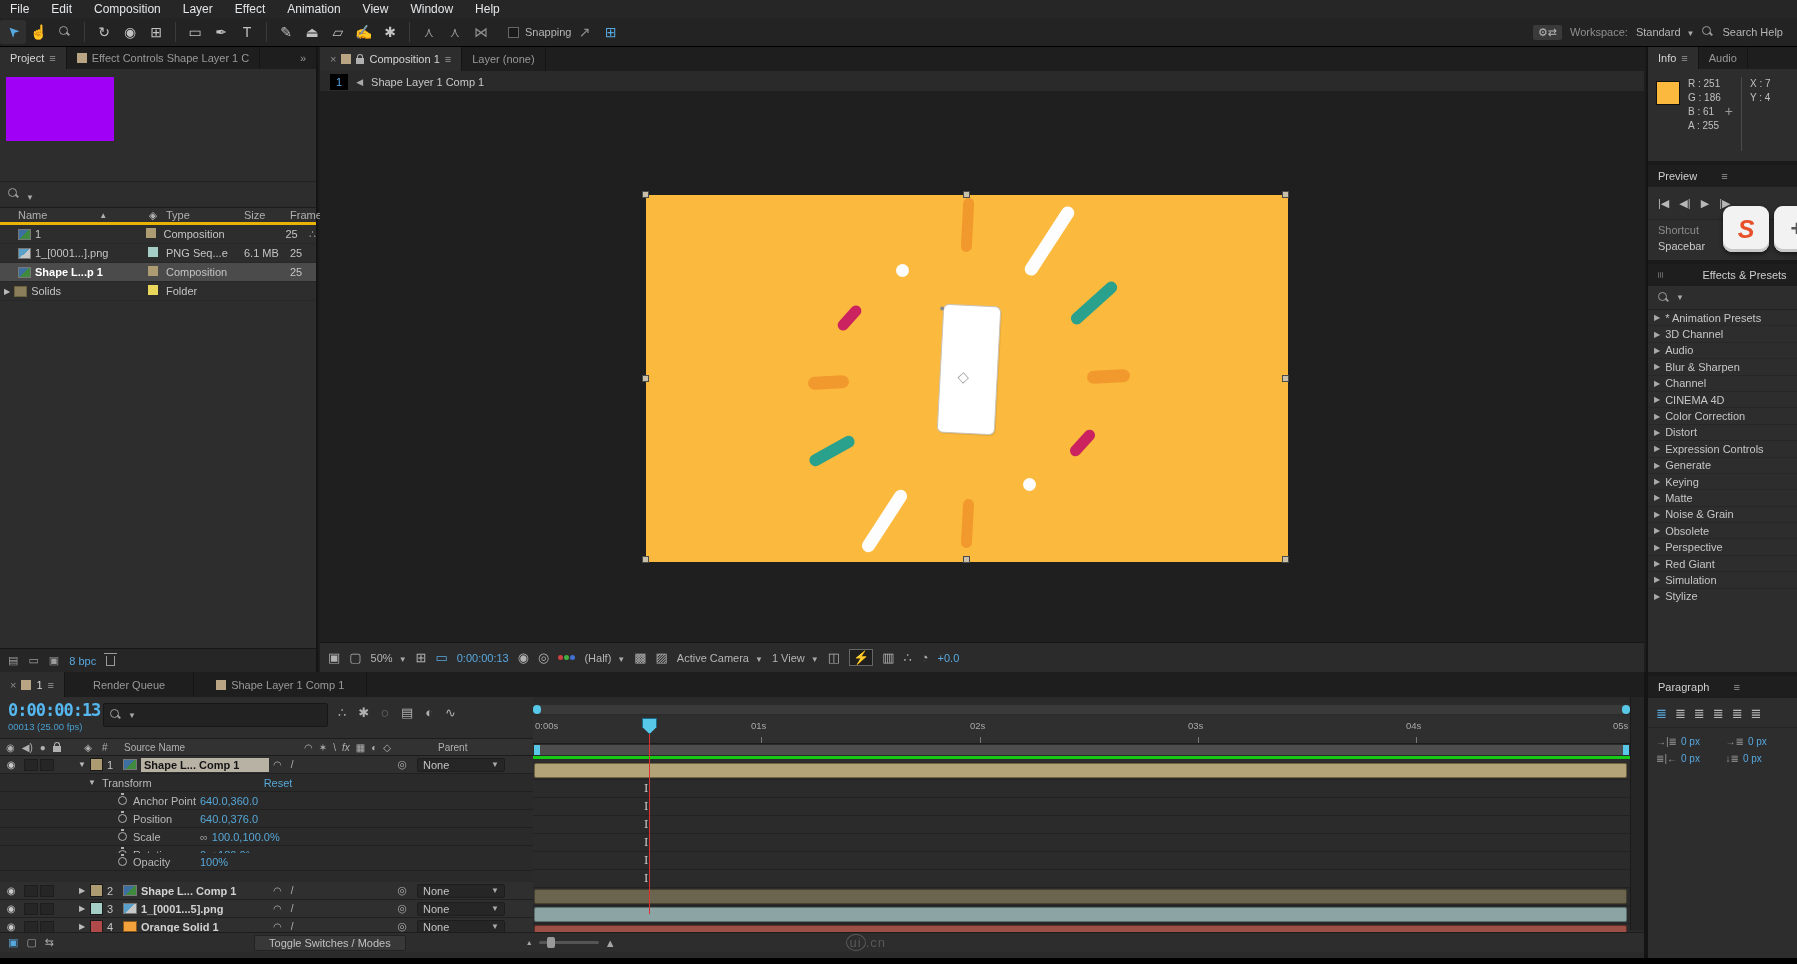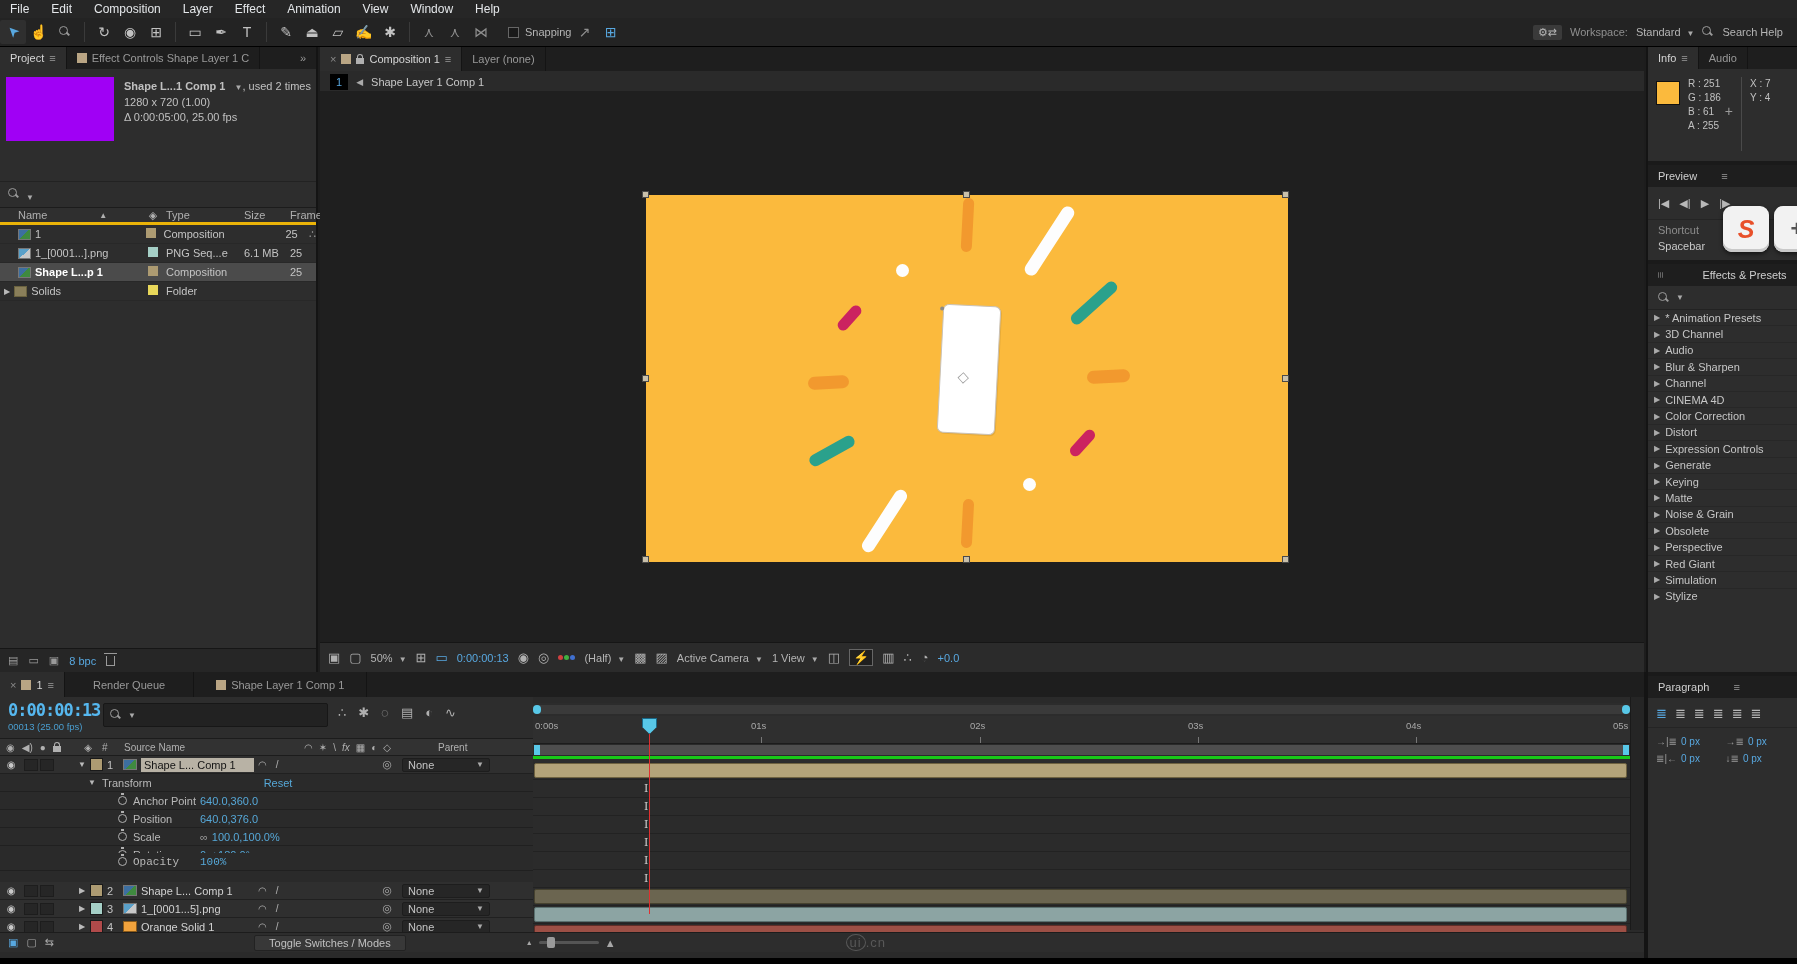--- a/index.html
+++ b/index.html
@@ -126,21 +126,21 @@
   .tl-left.prop { background:#2a2a2a; color:#b8b8b8; }
   .lay-eye { width:22px; text-align:center; font-size:10px; color:#c8c8c8; }
   .lay-boxes { width:52px; display:flex; gap:2px; padding-left:2px; }
   .lay-boxes i { width:14px; height:12px; background:#262626; border:1px solid #1d1d1d; }
   .lay-arrow { width:16px; font-size:8px; color:#bbb; text-align:center; }
   .lay-swatch { width:13px; height:13px; margin-right:4px; border:1px solid #1a1a1a; }
   .lay-num { width:16px; }
   .lay-ico { width:14px; height:11px; margin-right:4px; border:1px solid #777; background:linear-gradient(135deg,#3d6fa0 50%,#3f8a3f 50%); flex:none; }
   .lay-ico.png { background:linear-gradient(135deg,#5aa0c8 50%,#c8c8c8 50%); }
   .lay-ico.solid { background:#f2a33c; border-color:#8a5a1a; }
-  .lay-name { width:113px; white-space:nowrap; overflow:hidden; font-weight:normal; color:#d2d2d2; }
+  .lay-name { width:128px; white-space:nowrap; overflow:hidden; font-weight:bold; color:#d2d2d2; }
   .lay-name.selected { background:#b8b2a5; color:#141414; padding:1px 3px; }
   .lay-sw { width:118px; display:flex; gap:9px; color:#b0b0b0; font-size:10px; padding-left:4px; }
   .lay-pick { width:30px; text-align:center; color:#b0b0b0; }
   .lay-parent { width:88px; background:#262626; border:1px solid #1d1d1d; border-radius:2px; height:14px; display:flex; align-items:center; justify-content:space-between; padding:0 5px; color:#c4c4c4; }
   .prop-indent1 { padding-left:88px; display:flex; align-items:center; gap:6px; }
   .prop-indent2 { padding-left:118px; display:flex; align-items:center; gap:6px; width:200px; }
   .prop-val { color:#56a8d8; }
   .stopwatch { display:inline-block; width:9px; height:9px; border:1.5px solid #b0b0b0; border-radius:50%; position:relative; }
   .stopwatch::before { content:""; position:absolute; left:2px; top:-4px; width:3px; height:2px; background:#b0b0b0; }
   
@@ -238,25 +238,20 @@
       <div class="tab" style="max-width:200px;">
         <span class="swatch" style="background:#b9a584;"></span>
         <span>Effect Controls Shape Layer 1 C</span>
       </div>
       <div class="tab" style="margin-left:auto;border-right:none;">
         <span>»</span>
       </div>
     </div>
     <div id="project-info">
       <div id="project-thumb"></div>
-      <div id="project-meta">
-        <div><b>Shape L...1 Comp 1</b> <span class="ddarrow">▼</span><span>, used 2 times</span></div>
-        <div>1280 x 720 (1.00)</div>
-        <div>Δ 0:00:05:00, 25.00 fps</div>
-      </div>
     </div>
     <div id="project-search-row"><span class="mag"></span><span class="ddarrow">▼</span></div>
     <div class="ptable-head">
       <div class="pc-name">
           <span>Name</span>
           <span style="margin-left:48px;font-size:8px;">▲</span>
         </div>
       <div class="pc-tag">◈</div>
       <div class="pc-type">Type</div>
       <div class="pc-size">Size</div>
@@ -662,21 +657,21 @@
       <span style="color:#9a9a9a;margin-right:4px;">∞</span>
       <span class="prop-val">100.0,100.0%</span>
     </div>
     <div class="tl-left prop" style="top:174px;">
       <span class="prop-indent2">
           <span class="stopwatch"></span>
           <span>Rotation</span>
         </span>
       <span class="prop-val">0x+180.0°</span>
     </div>
-    <div class="tl-left prop" style="top:181px;font-family:Liberation Mono, monospace;">
+    <div class="tl-left prop" style="top:181px;">
       <span class="prop-indent2">
           <span class="stopwatch"></span>
           <span>Opacity</span>
         </span>
       <span class="prop-val">100%</span>
     </div>
     <div class="tl-left" style="top:210px;">
       <span class="lay-eye">◉</span>
       <span class="lay-boxes">
           <i></i>

